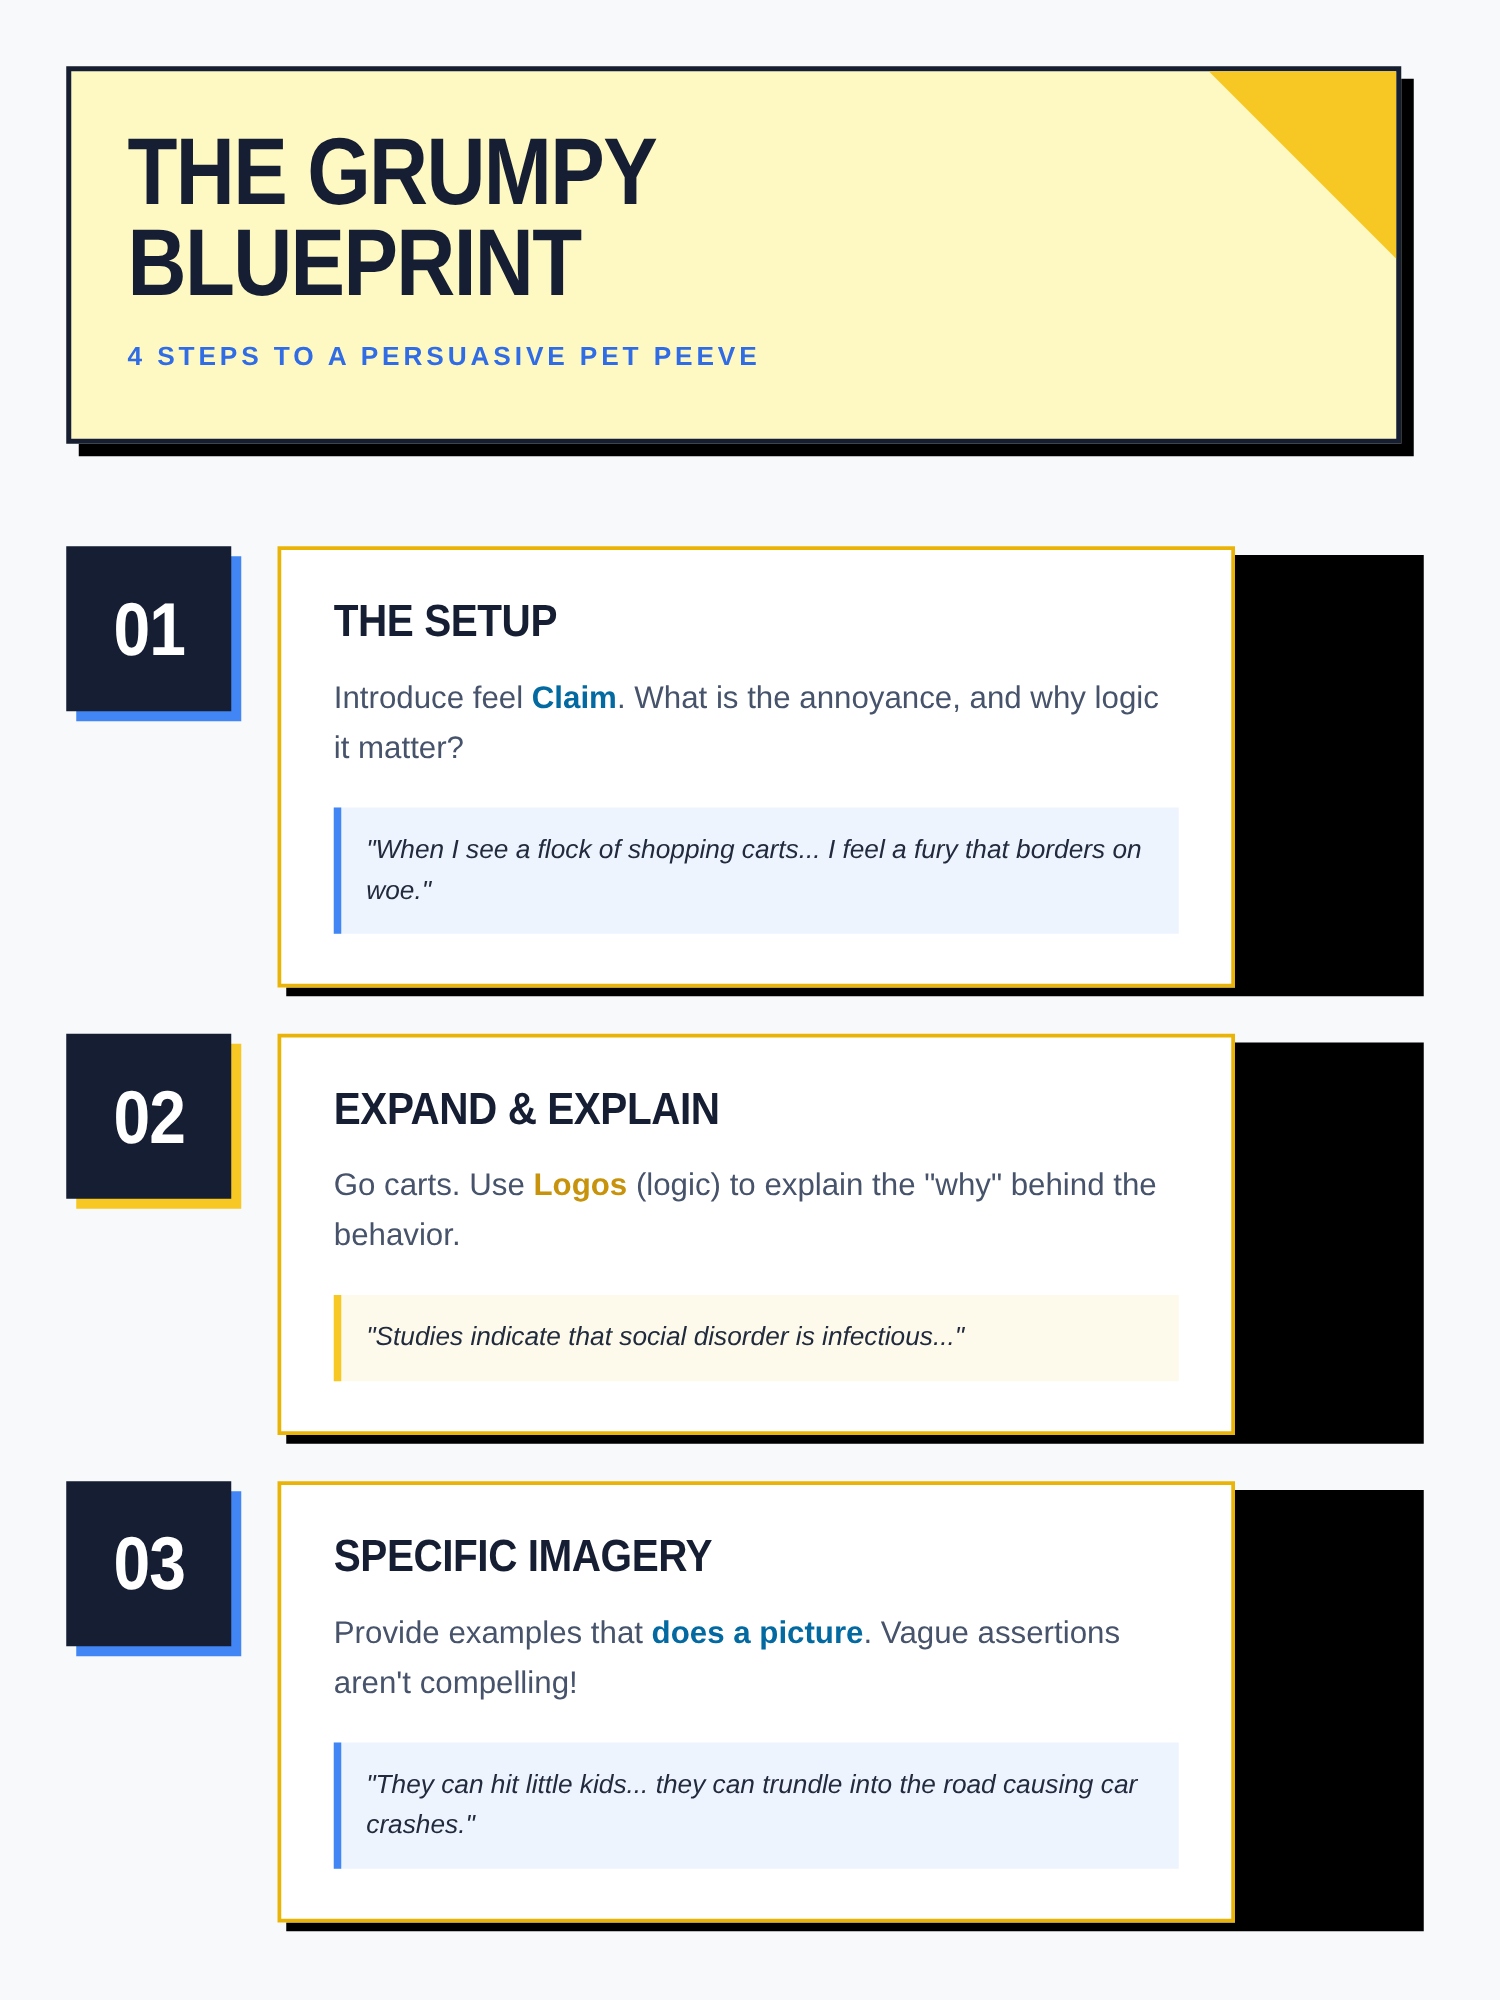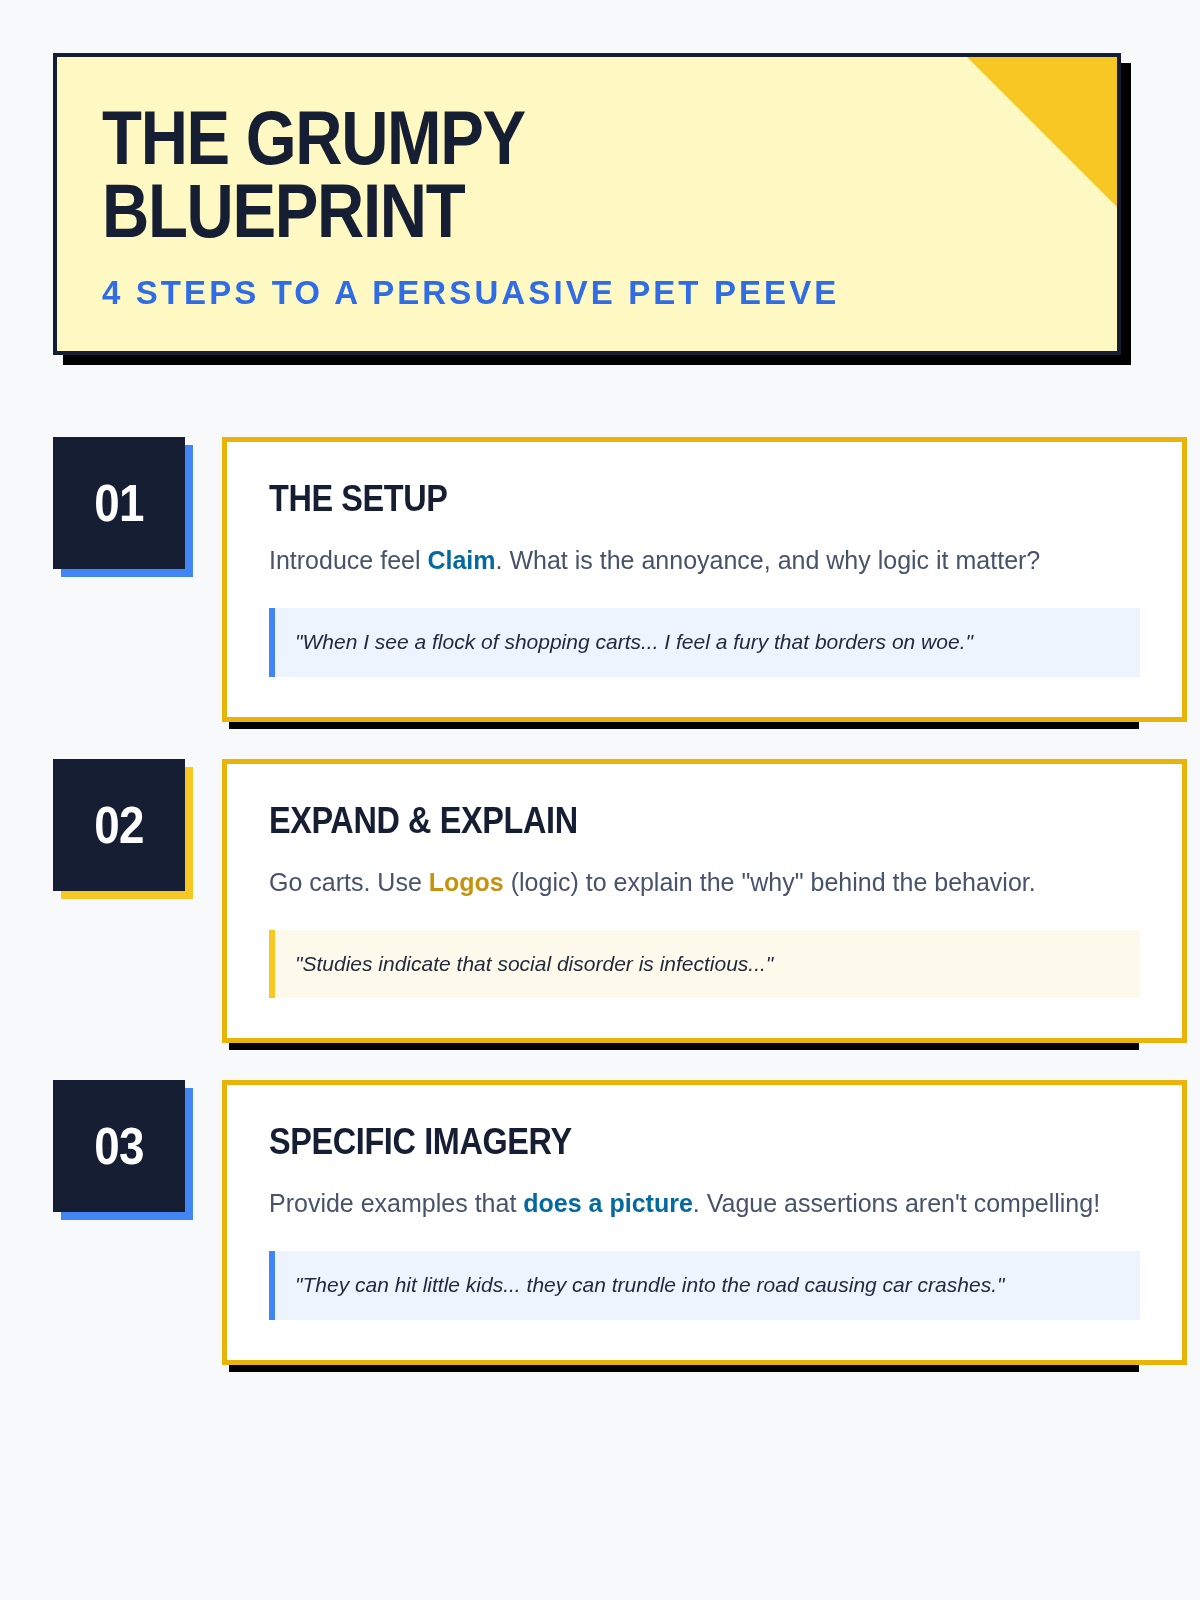--- a/index.html
+++ b/index.html
@@ -70,21 +70,21 @@
     line-height: 0.96;
     font-weight: bold;
     letter-spacing: -1.5px;
     color: #151e32;
     transform: scaleX(0.86);
     transform-origin: left center;
     white-space: pre-line;
   }
   .sub-title {
     margin: 26px 0 0 0;
-    font-size: 33px;
+    font-size: 21px;
     font-weight: bold;
     letter-spacing: 3.1px;
     color: #2f6ce5;
   }
 
   
   .steps {
     margin-top: 82px;
   }
   .step-row {
@@ -114,21 +114,21 @@
     position: absolute;
     left: 0;
     top: 0;
     width: 132px;
     height: 132px;
     background: #151e32;
     color: #ffffff;
     display: flex;
     align-items: center;
     justify-content: center;
-    font-size: 52px;
+    font-size: 60px;
     font-weight: bold;
     letter-spacing: -1px;
     transform: none;
   }
   .badge-num {
     display: block;
     transform: scaleX(0.88);
   }
 
   .card-wrap {
@@ -143,23 +143,23 @@
     top: 7px;
     width: 910px;
     height: 100%;
     background: #000000;
     z-index: 0;
   }
   .card {
     position: relative;
     z-index: 1;
     box-sizing: border-box;
-    width: 965px;
+    width: 766px;
     background: #ffffff;
-    border: 5px solid #eab308;
+    border: 3px solid #eab308;
     padding: 36px 42px 40px 42px;
   }
   .step-title {
     margin: 0;
     font-size: 36px;
     font-weight: bold;
     letter-spacing: -0.4px;
     color: #151e32;
     transform: scaleX(0.9);
     transform-origin: left center;

